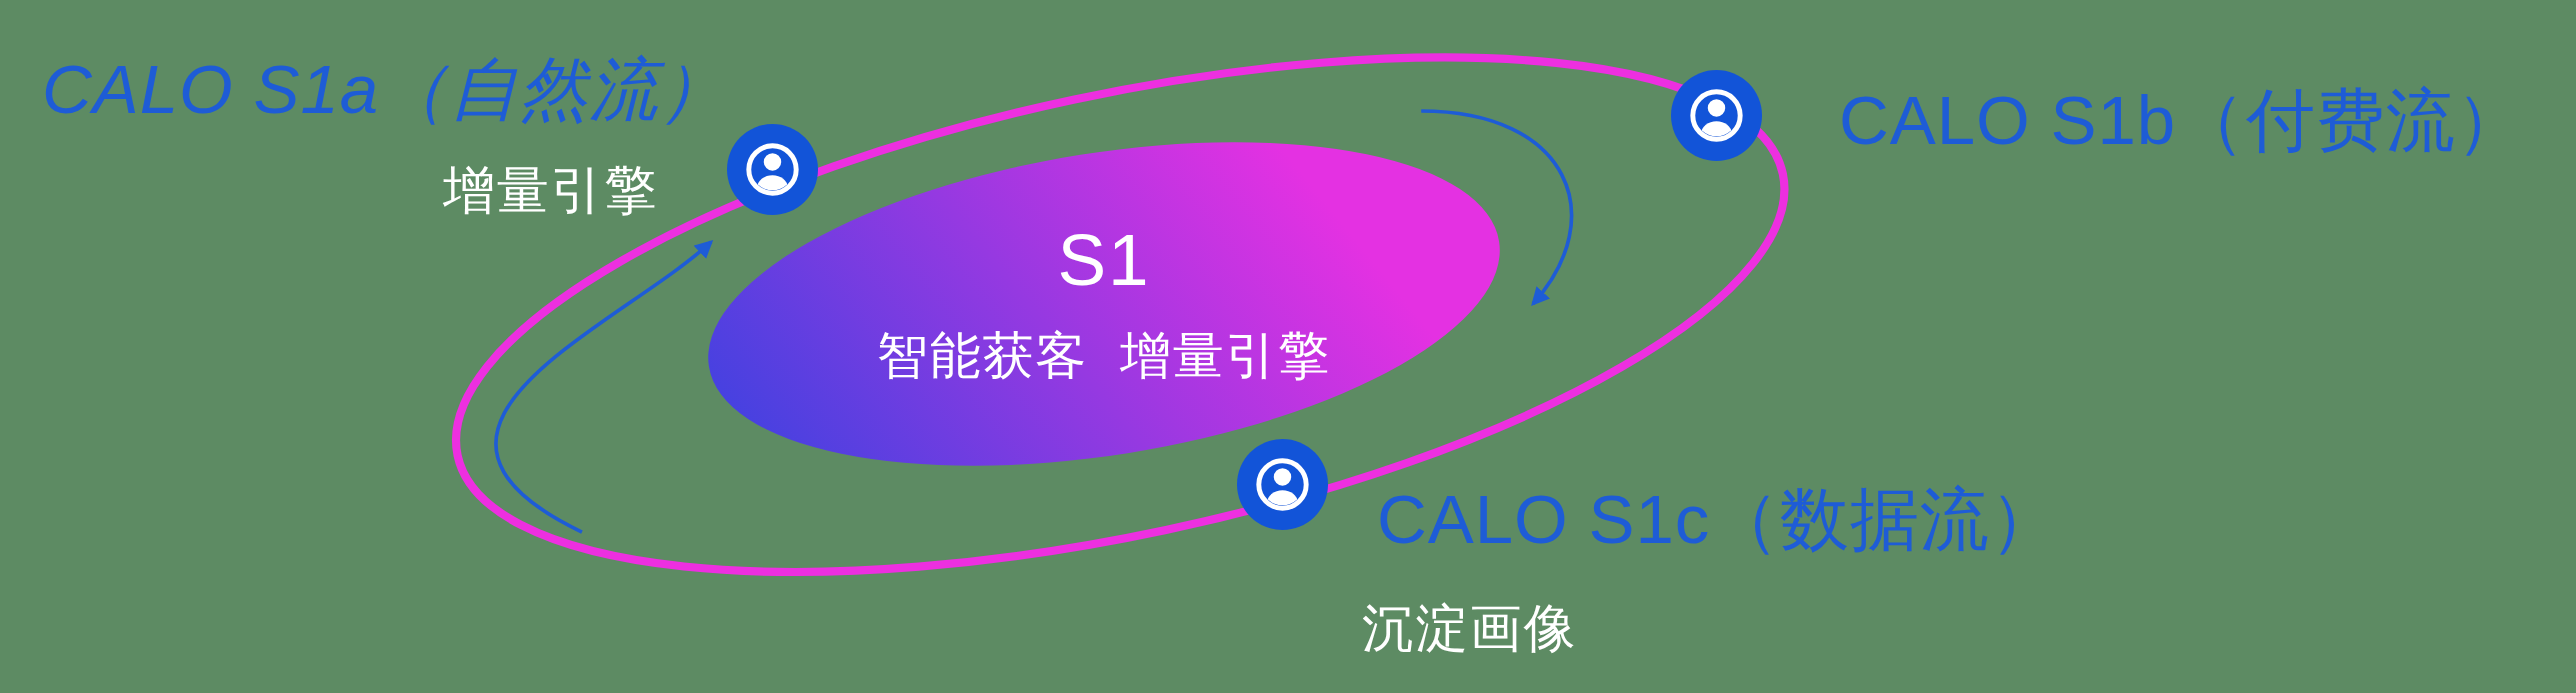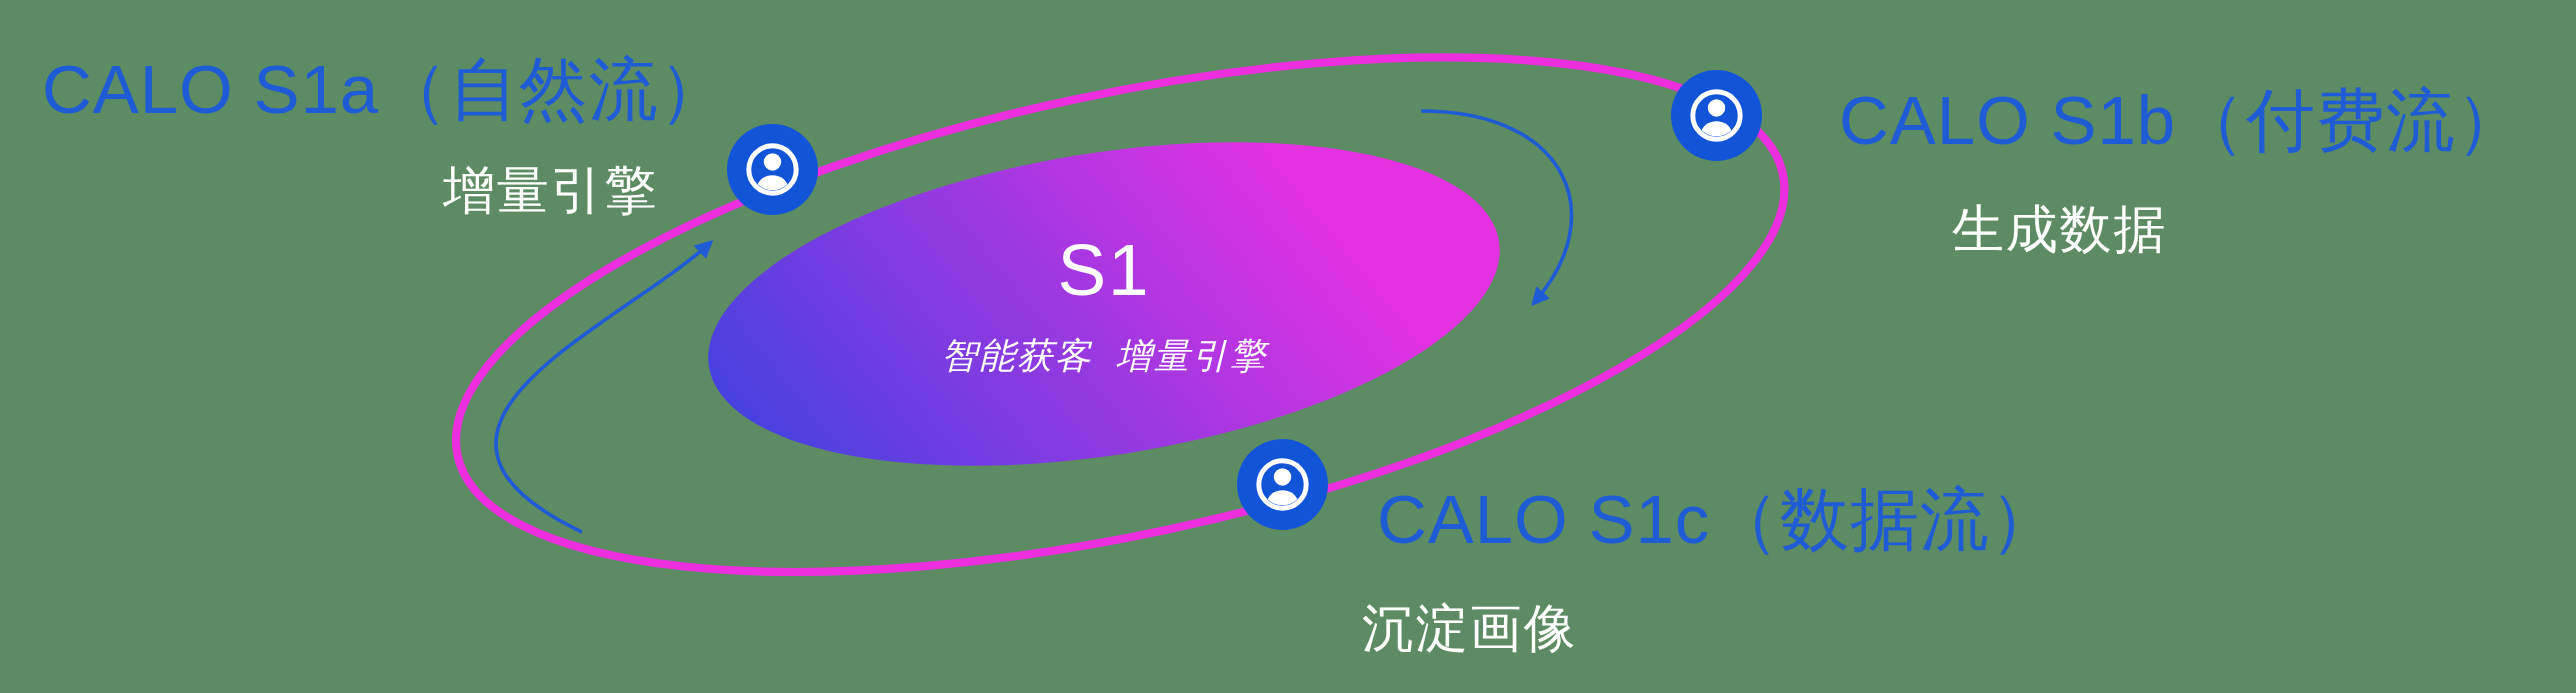--- a/index.html
+++ b/index.html
@@ -59,25 +59,24 @@
     justify-content: center;
     gap: 21px;
     color: #ffffff;
   }
   .core-title {
     font-size: 73px;
     font-weight: 500;
     letter-spacing: 1.8px;
   }
   .core-subtitle {
-    font-size: 36px;
+    font-size: 51px;
     font-weight: 500;
     letter-spacing: 1.8px;
     white-space: pre;
-    font-style: italic;
   }
   .node-icon {
     position: absolute;
     width: 91px;
     height: 91px;
   }
   .icon-bg {
     fill: var(--icon, #1254D8);
   }
   .label {
@@ -92,21 +91,21 @@
     position: absolute;
     color: #ffffff;
     font-size: 52px;
     font-weight: 500;
     white-space: nowrap;
     letter-spacing: 1.8px;
   }
   .icon-s1a { left: 727px;  top: 124px; }
   .icon-s1b { left: 1671px; top: 70px;  }
   .icon-s1c { left: 1237px; top: 439px; }
-  .label-s1a { left: 42px;   top: 44px;  }
+  .label-s1a { left: 42px;   top: 44px; font-style: italic;  }
   .sub-s1a   { left: 443px;  top: 156px; }
   .label-s1b { left: 1820px; top: 75px; margin-left: 19px;  }
   .sub-s1b   { left: 1952px; top: 195px; }
   .label-s1c { left: 1377px; top: 474px; }
   .sub-s1c   { left: 1362px; top: 594px; }
 </style>
 </head>
 <body>
 
 <div class="stage">
@@ -150,19 +149,18 @@
     <use href="#user-badge"></use>
   </svg>
   <svg class="node-icon icon-s1c" viewBox="0 0 48 48">
     <use href="#user-badge"></use>
   </svg>
 
   <div class="label label-s1a">CALO S1a（自然流）</div>
   <div class="sublabel sub-s1a">增量引擎</div>
 
   <div class="label label-s1b">CALO S1b（付费流）</div>
-  <div class="sublabel sub-s1b">生成数据</div>
 
   <div class="label label-s1c">CALO S1c（数据流）</div>
   <div class="sublabel sub-s1c">沉淀画像</div>
 
 </div>
 
 
 </body></html>

